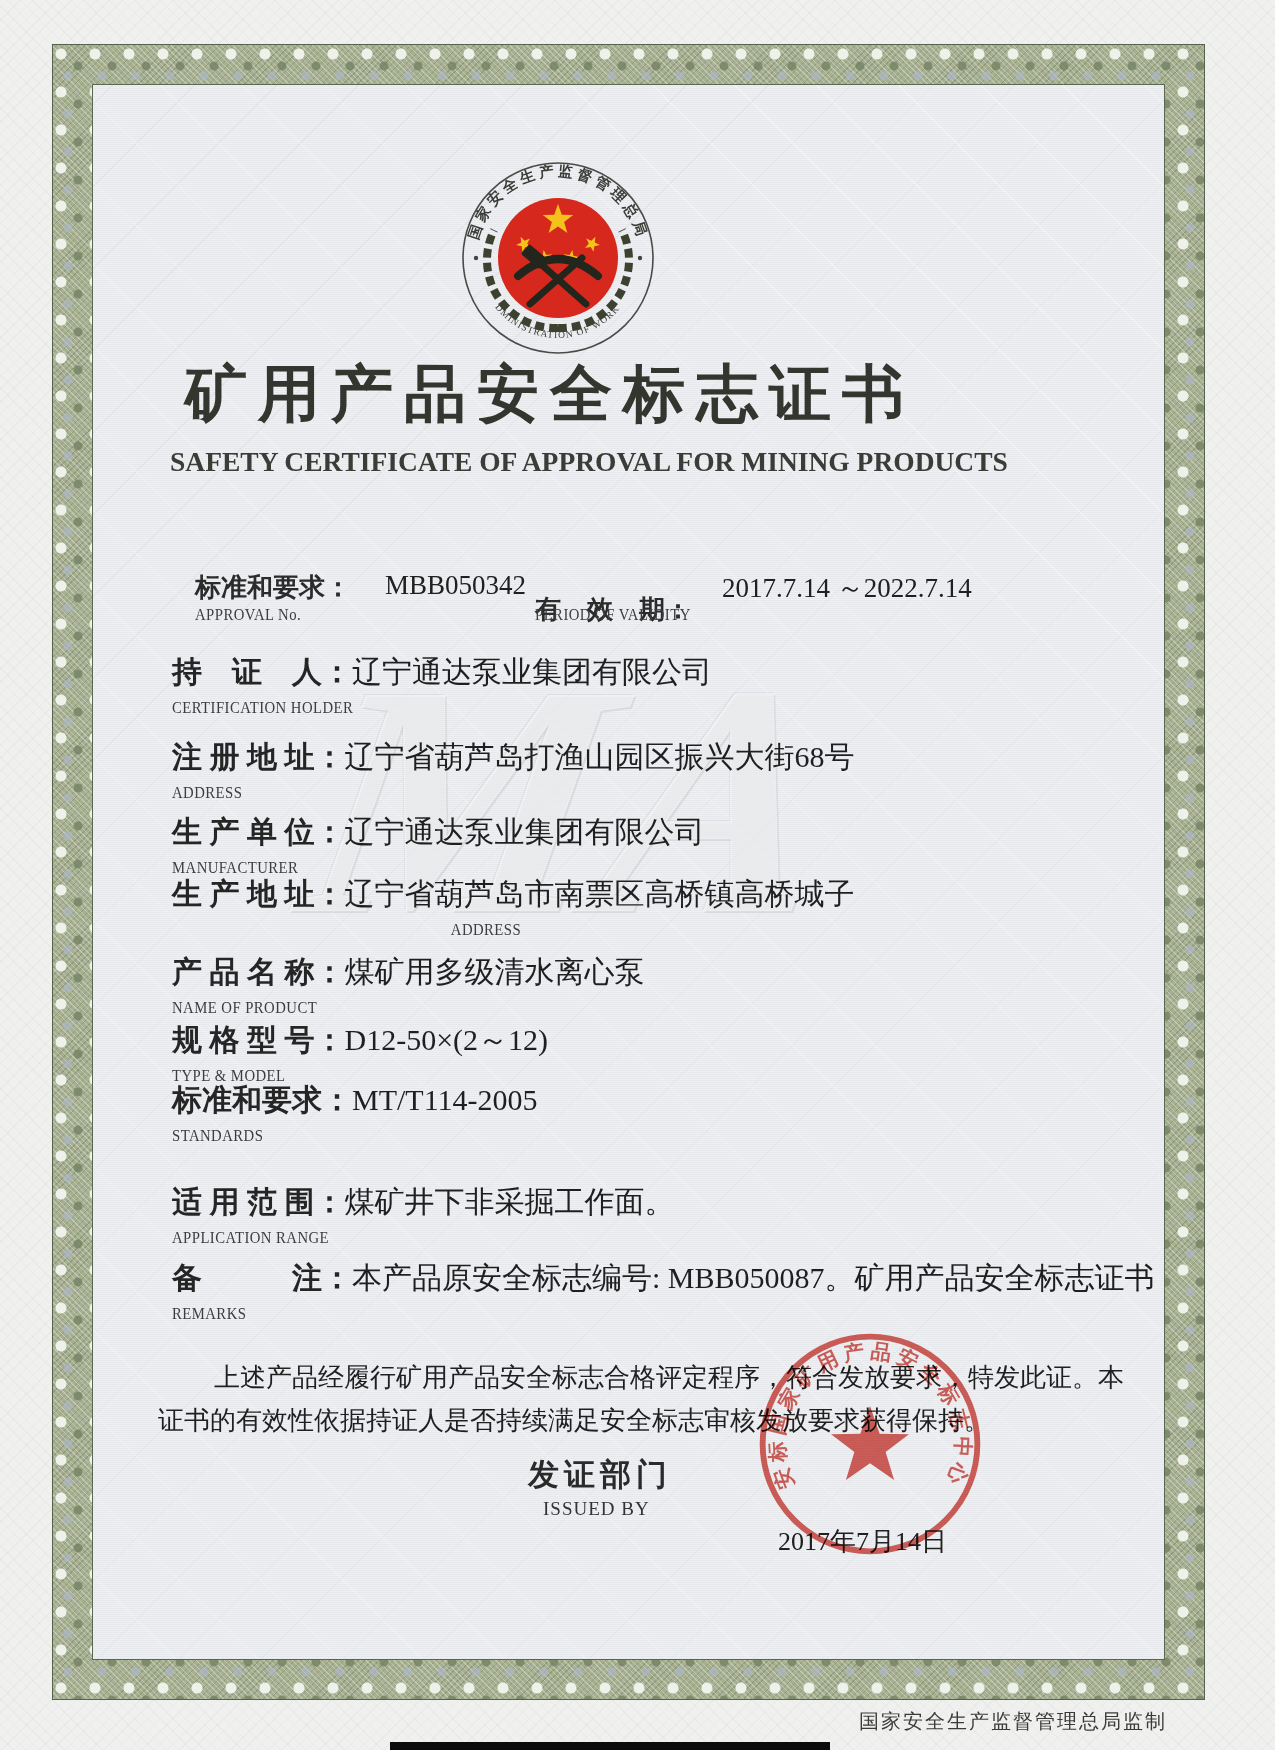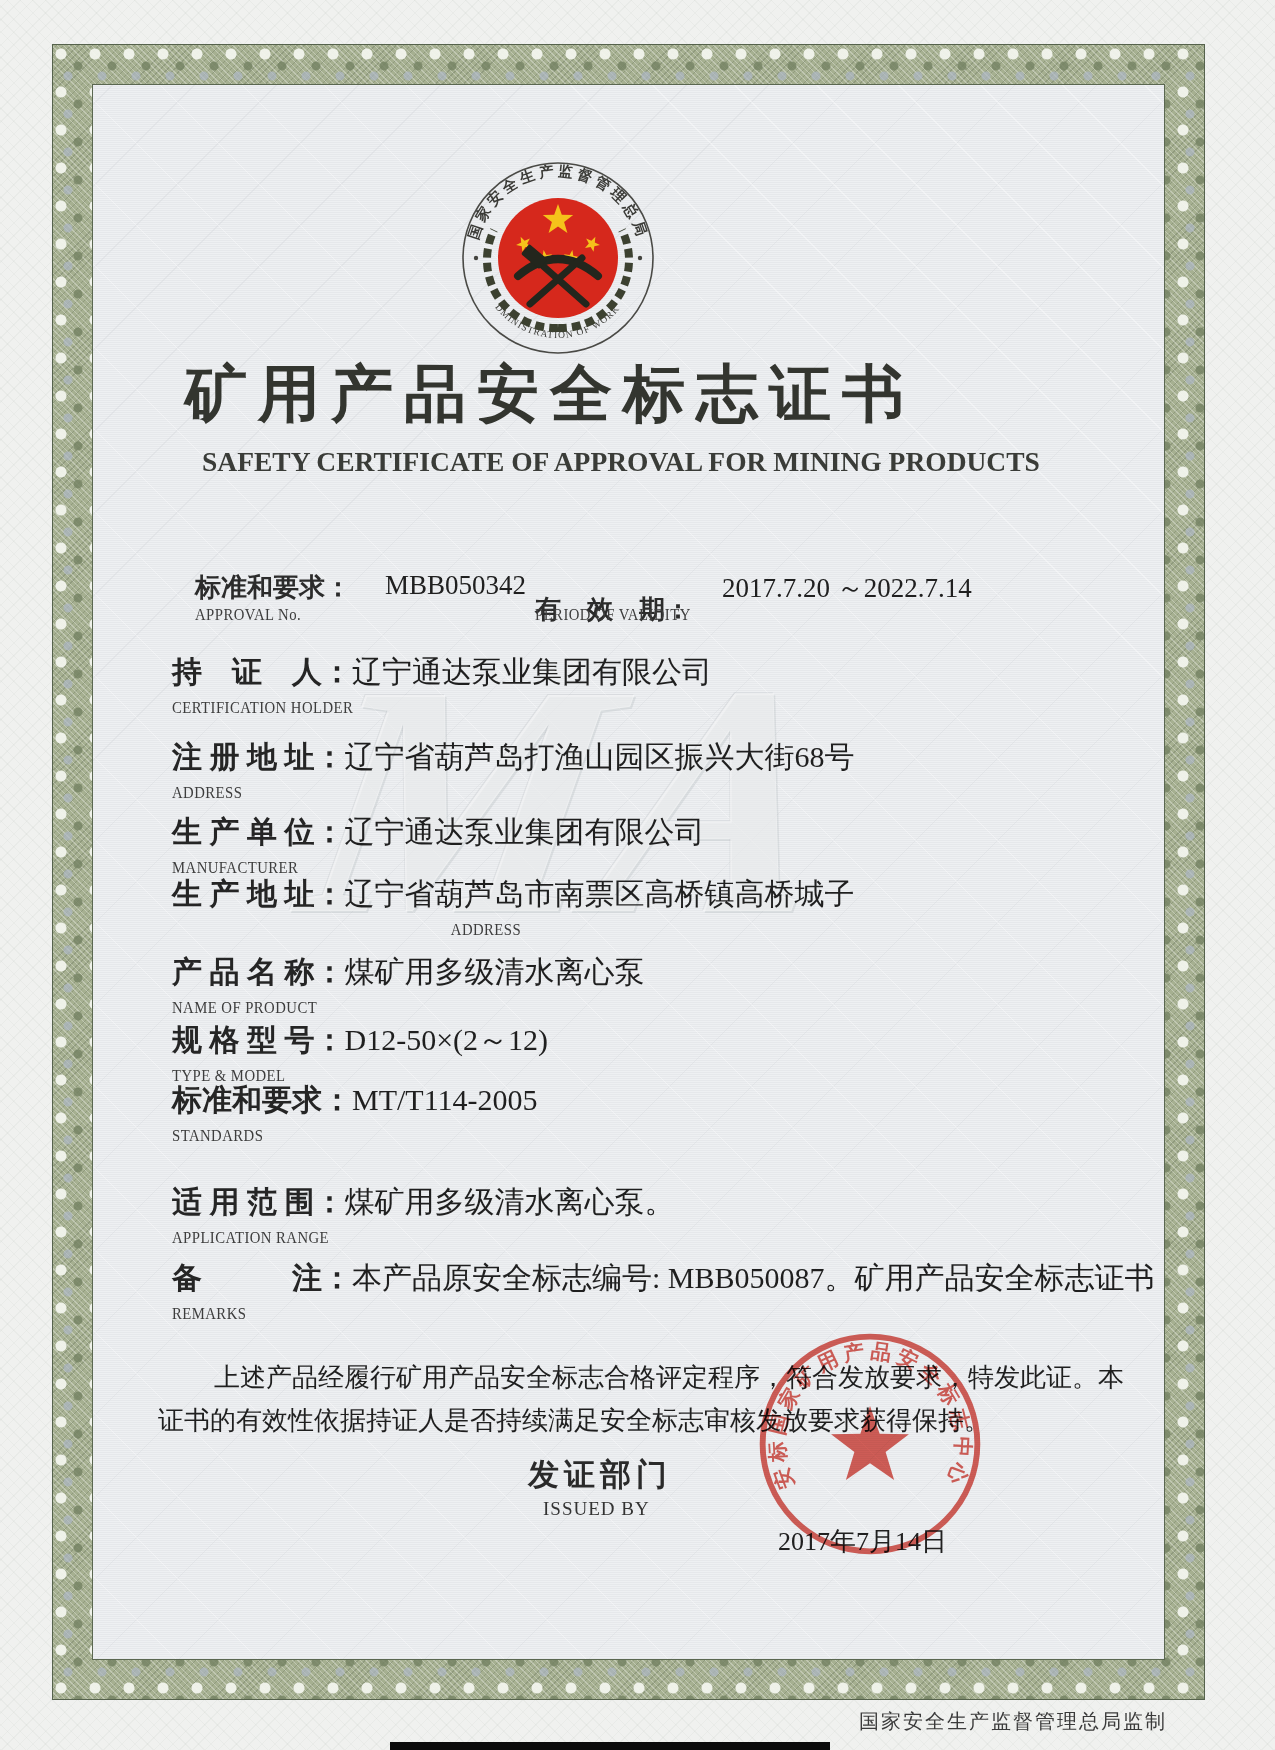--- a/index.html
+++ b/index.html
@@ -40,21 +40,21 @@
     box-sizing:border-box;
   }
   .abs{position:absolute;}
   .zh{color:#262626;}
   .title{
     left:185px;top:352px;width:740px;
     font-size:62px;font-weight:700;letter-spacing:11px;color:#33352f;
     white-space:nowrap;
   }
   .subtitle{
-    left:202px;top:446px;width:730px;
+    left:170px;top:446px;width:730px;
     font-size:27.5px;font-weight:700;color:#3a3c38;letter-spacing:0px;
     white-space:nowrap;
     text-align:right;
   }
   .lab-zh{font-size:26px;font-weight:700;color:#2b2b2b;white-space:nowrap;}
   .lab-en{font-size:16px;color:#3d3d3d;letter-spacing:.5px;white-space:nowrap;transform:scaleX(.92);transform-origin:left;}
   .val{font-size:27px;font-weight:400;color:#202020;white-space:nowrap;}
   .field .fzh{font-size:30px;font-weight:700;color:#252525;white-space:nowrap;}
   .field .fval{font-size:30px;font-weight:400;color:#1f1f1f;}
   .field .fen{font-size:16px;color:#3d3d3d;letter-spacing:.5px;margin-top:6px;transform:scaleX(.92);transform-origin:left;}
@@ -117,21 +117,21 @@
   </svg>
 
   <div class="abs title zh">矿用产品安全标志证书</div>
   <div class="abs subtitle">SAFETY CERTIFICATE OF APPROVAL FOR MINING PRODUCTS</div>
 
   <div class="abs lab-zh" style="left:195px;top:570px;">标准和要求：</div>
   <div class="abs val" style="left:385px;top:570px;text-align:right;">MBB050342</div>
   <div class="abs lab-en" style="left:195px;top:606px;">APPROVAL No.</div>
 
   <div class="abs lab-zh" style="left:535px;top:570px;margin-top:22px;">有　效　期：</div>
-  <div class="abs val" style="left:722px;top:570px;">2017.7.20 ～2022.7.14</div>
+  <div class="abs val" style="left:722px;top:570px;">2017.7.14 ～2022.7.14</div>
   <div class="abs lab-en" style="left:535px;top:606px;">PERIOD OF VALIDITY</div>
 
   <div class="field" style="top:652px;">
     <span class="fzh">持　证　人：</span><span class="fval">辽宁通达泵业集团有限公司</span>
     <div class="fen">CERTIFICATION HOLDER</div>
   </div>
   <div class="field" style="top:737px;">
     <span class="fzh">注 册 地 址：</span><span class="fval">辽宁省葫芦岛打渔山园区振兴大街68号</span>
     <div class="fen">ADDRESS</div>
   </div>
@@ -149,21 +149,21 @@
   </div>
   <div class="field" style="top:1020px;">
     <span class="fzh">规 格 型 号：</span><span class="fval">D12-50×(2～12)</span>
     <div class="fen">TYPE &amp; MODEL</div>
   </div>
   <div class="field" style="top:1080px;">
     <span class="fzh">标准和要求：</span><span class="fval">MT/T114-2005</span>
     <div class="fen">STANDARDS</div>
   </div>
   <div class="field" style="top:1182px;">
-    <span class="fzh">适 用 范 围：</span><span class="fval">煤矿用多级清水离心泵。</span>
+    <span class="fzh">适 用 范 围：</span><span class="fval">煤矿井下非采掘工作面。</span>
     <div class="fen">APPLICATION RANGE</div>
   </div>
   <div class="field" style="top:1258px;">
     <span class="fzh">备　　　注：</span><span class="fval">本产品原安全标志编号: MBB050087。矿用产品安全标志证书</span>
     <div class="fen">REMARKS</div>
   </div>
 
   <div class="statement">
     <div class="indent">上述产品经履行矿用产品安全标志合格评定程序，符合发放要求，特发此证。本</div>
     <div>证书的有效性依据持证人是否持续满足安全标志审核发放要求获得保持。</div>

